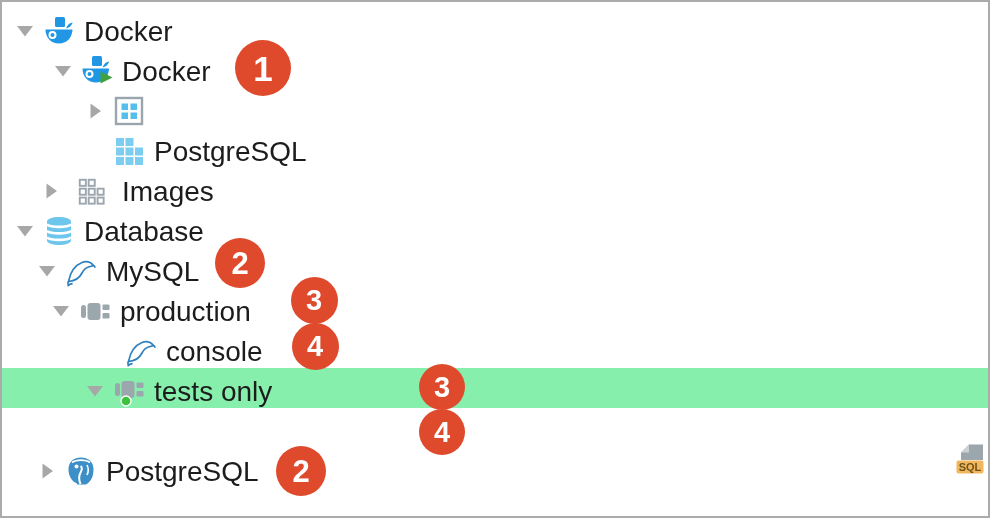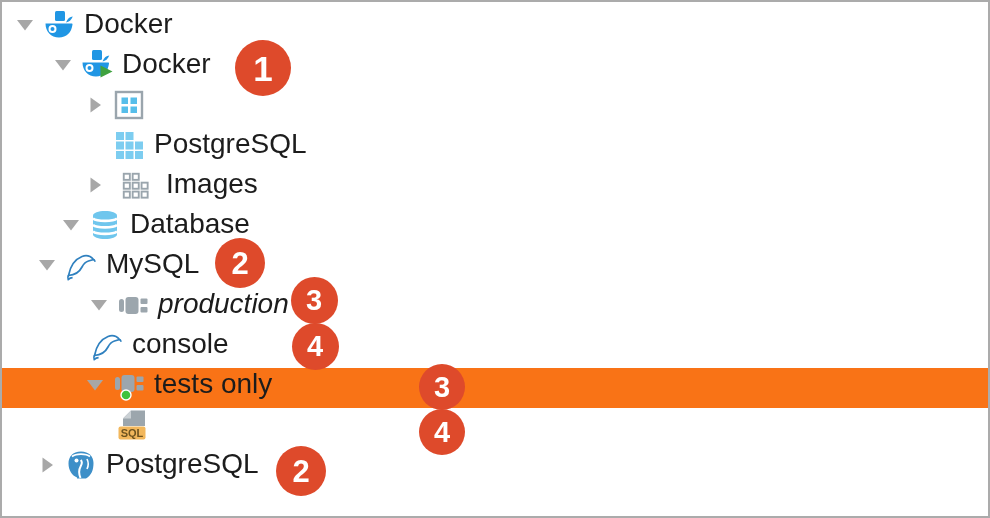--- a/index.html
+++ b/index.html
@@ -9,21 +9,21 @@
     box-sizing:border-box;
     background:#ffffff;
     border:2px solid #ABABAB;
     font-family:"Liberation Sans", sans-serif;
     overflow:hidden;
   }
   .tree { position:absolute; top:6px; left:0; right:0; }
   .row {
     height:40px;
     display:flex;
-    align-items:flex-start;
+    align-items:flex-end;
     font-size:28px;
     color:#1c1c1c;
     white-space:nowrap;
   }
   .row.selected { background:#D4D4D4; }
   .arrow-slot {
     flex:0 0 34px; width:34px; height:34px;
     display:flex; align-items:center; justify-content:center;
   }
   .icon-slot {
@@ -105,41 +105,41 @@
             <rect x="3" y="12.5" width="8" height="8" fill="#7DCDF0"></rect>
             <rect x="12.5" y="12.5" width="8" height="8" fill="#7DCDF0"></rect>
             <rect x="22" y="12.5" width="8" height="8" fill="#7DCDF0"></rect>
             <rect x="3" y="22" width="8" height="8" fill="#7DCDF0"></rect>
             <rect x="12.5" y="22" width="8" height="8" fill="#7DCDF0"></rect>
             <rect x="22" y="22" width="8" height="8" fill="#7DCDF0"></rect>
           </svg>
         </span>
         <span class="label">PostgreSQL</span>
       </div>
-      <div class="row" style="padding-left: 76px; gap: 6px;">
+      <div class="row" style="padding-left: 32px; gap: 6px;">
         <span class="arrow-slot">
           <svg width="20" height="20" viewBox="0 0 20 20">
             <polygon points="5.5,2.5 16,10 5.5,17.5" fill="#A7A7A7"></polygon>
           </svg>
         </span>
         <span class="icon-slot">
           <svg width="30" height="30" viewBox="0 0 32 32">
             <rect x="4" y="4" width="6.5" height="6.5" fill="none" stroke="#9AA5AD" stroke-width="2"></rect>
             <rect x="13.5" y="4" width="6.5" height="6.5" fill="none" stroke="#9AA5AD" stroke-width="2"></rect>
             <rect x="4" y="13.5" width="6.5" height="6.5" fill="none" stroke="#9AA5AD" stroke-width="2"></rect>
             <rect x="13.5" y="13.5" width="6.5" height="6.5" fill="none" stroke="#9AA5AD" stroke-width="2"></rect>
             <rect x="23" y="13.5" width="6.5" height="6.5" fill="none" stroke="#9AA5AD" stroke-width="2"></rect>
             <rect x="4" y="23" width="6.5" height="6.5" fill="none" stroke="#9AA5AD" stroke-width="2"></rect>
             <rect x="13.5" y="23" width="6.5" height="6.5" fill="none" stroke="#9AA5AD" stroke-width="2"></rect>
             <rect x="23" y="23" width="6.5" height="6.5" fill="none" stroke="#9AA5AD" stroke-width="2"></rect>
           </svg>
         </span>
         <span class="label">Images</span>
       </div>
-      <div class="row" style="padding-left: 6px; margin-left: 46px;">
+      <div class="row" style="padding-left: 6px;">
         <span class="arrow-slot">
           <svg width="20" height="20" viewBox="0 0 20 20">
             <polygon points="2,5 18,5 10,15.5" fill="#A7A7A7"></polygon>
           </svg>
         </span>
         <span class="icon-slot">
           <svg width="32" height="32" viewBox="0 0 32 32">
             <path d="M4,6.5 C4,4 9.4,2 16,2 C22.6,2 28,4 28,6.5 L28,25.5 C28,28 22.6,30 16,30 C9.4,30 4,28 4,25.5 Z" fill="#6FC6ED"></path>
             <path d="M4,9.5 C8,12.7 24,12.7 28,9.5" stroke="#ffffff" stroke-width="2.6" fill="none"></path>
             <path d="M4,16 C8,19.2 24,19.2 28,16" stroke="#ffffff" stroke-width="2.6" fill="none"></path>
@@ -156,65 +156,65 @@
         </span>
         <span class="icon-slot">
           <svg width="32" height="32" viewBox="0 0 32 32">
             <path d="M3.5,26.5 C5,18.5 9.5,10.5 17,7.5 C21,6 25.5,7 28.5,10.5 L23.5,12 C20.5,13 18.5,15 17,18 C14.5,23 9.5,26 3.5,26.5 Z" fill="#ffffff" stroke="#2F80BF" stroke-width="1.7"></path>
             <path d="M3.5,26.5 C2.7,27.8 2.5,29.2 3.2,30.5 C4.5,29.4 6,28.8 7.6,28.7" fill="none" stroke="#2F80BF" stroke-width="1.7"></path>
             <path d="M28.5,10.5 C29.3,11 29.9,11.8 30.2,12.7" fill="none" stroke="#2F80BF" stroke-width="1.5"></path>
           </svg>
         </span>
         <span class="label">MySQL</span>
       </div>
-      <div class="row" style="padding-left: 80px; font-style: italic;">
+      <div class="row" style="padding-left: 42px;">
         <span class="arrow-slot">
           <svg width="20" height="20" viewBox="0 0 20 20">
             <polygon points="2,5 18,5 10,15.5" fill="#A7A7A7"></polygon>
           </svg>
         </span>
         <span class="icon-slot">
           <svg width="32" height="32" viewBox="0 0 32 32">
             <rect x="2" y="10" width="5" height="13" rx="2.5" fill="#9CA6AD"></rect>
             <rect x="8.5" y="8" width="13" height="17" rx="3" fill="#9CA6AD"></rect>
             <rect x="23.5" y="9.5" width="7" height="5.5" rx="1" fill="#9CA6AD"></rect>
             <rect x="23.5" y="18" width="7" height="5.5" rx="1" fill="#9CA6AD"></rect>
           </svg>
         </span>
         <span class="label">production</span>
       </div>
-      <div class="row" style="padding-left: 54px;">
+      <div class="row" style="padding-left: 88px;">
         <span class="arrow-slot"></span>
         <span class="icon-slot">
           <svg width="32" height="32" viewBox="0 0 32 32">
             <path d="M3.5,26.5 C5,18.5 9.5,10.5 17,7.5 C21,6 25.5,7 28.5,10.5 L23.5,12 C20.5,13 18.5,15 17,18 C14.5,23 9.5,26 3.5,26.5 Z" fill="#ffffff" stroke="#2F80BF" stroke-width="1.7"></path>
             <path d="M3.5,26.5 C2.7,27.8 2.5,29.2 3.2,30.5 C4.5,29.4 6,28.8 7.6,28.7" fill="none" stroke="#2F80BF" stroke-width="1.7"></path>
             <path d="M28.5,10.5 C29.3,11 29.9,11.8 30.2,12.7" fill="none" stroke="#2F80BF" stroke-width="1.5"></path>
           </svg>
         </span>
         <span class="label">console</span>
       </div>
-      <div class="row selected" style="padding-left: 76px; background: #f97316;">
+      <div class="row selected" style="padding-left: 76px; background: #86efac;">
         <span class="arrow-slot">
           <svg width="20" height="20" viewBox="0 0 20 20">
             <polygon points="2,5 18,5 10,15.5" fill="#A7A7A7"></polygon>
           </svg>
         </span>
         <span class="icon-slot">
           <svg width="32" height="32" viewBox="0 0 32 32">
             <rect x="2" y="8" width="5" height="13" rx="2.5" fill="#9CA6AD"></rect>
             <rect x="8.5" y="6" width="13" height="17" rx="3" fill="#9CA6AD"></rect>
             <rect x="23.5" y="7.5" width="7" height="5.5" rx="1" fill="#9CA6AD"></rect>
             <rect x="23.5" y="16" width="7" height="5.5" rx="1" fill="#9CA6AD"></rect>
             <circle cx="13" cy="26" r="5" fill="#3DC23D" stroke="#ffffff" stroke-width="1.4"></circle>
           </svg>
         </span>
         <span class="label">tests only</span>
       </div>
-      <div class="row" style="padding-left: 80px;">
+      <div class="row" style="padding-left: 112px; flex-direction: column;">
         <span class="arrow-slot"></span>
         <span class="icon-slot">
           <svg width="32" height="32" viewBox="0 0 32 32">
             <polygon points="14,1.5 28,1.5 28,17 6,17 6,9.5" fill="#9CA6AD"></polygon>
             <polygon points="14,1.5 14,9.5 6,9.5" fill="#CBD1D5"></polygon>
             <rect x="1.5" y="17.5" width="27" height="13" rx="2" fill="#F2B75C"></rect>
             <text x="15" y="28" text-anchor="middle" font-size="11" font-weight="bold" fill="#6E531F" font-family="Liberation Sans, sans-serif">SQL</text>
           </svg>
         </span>
       </div>

